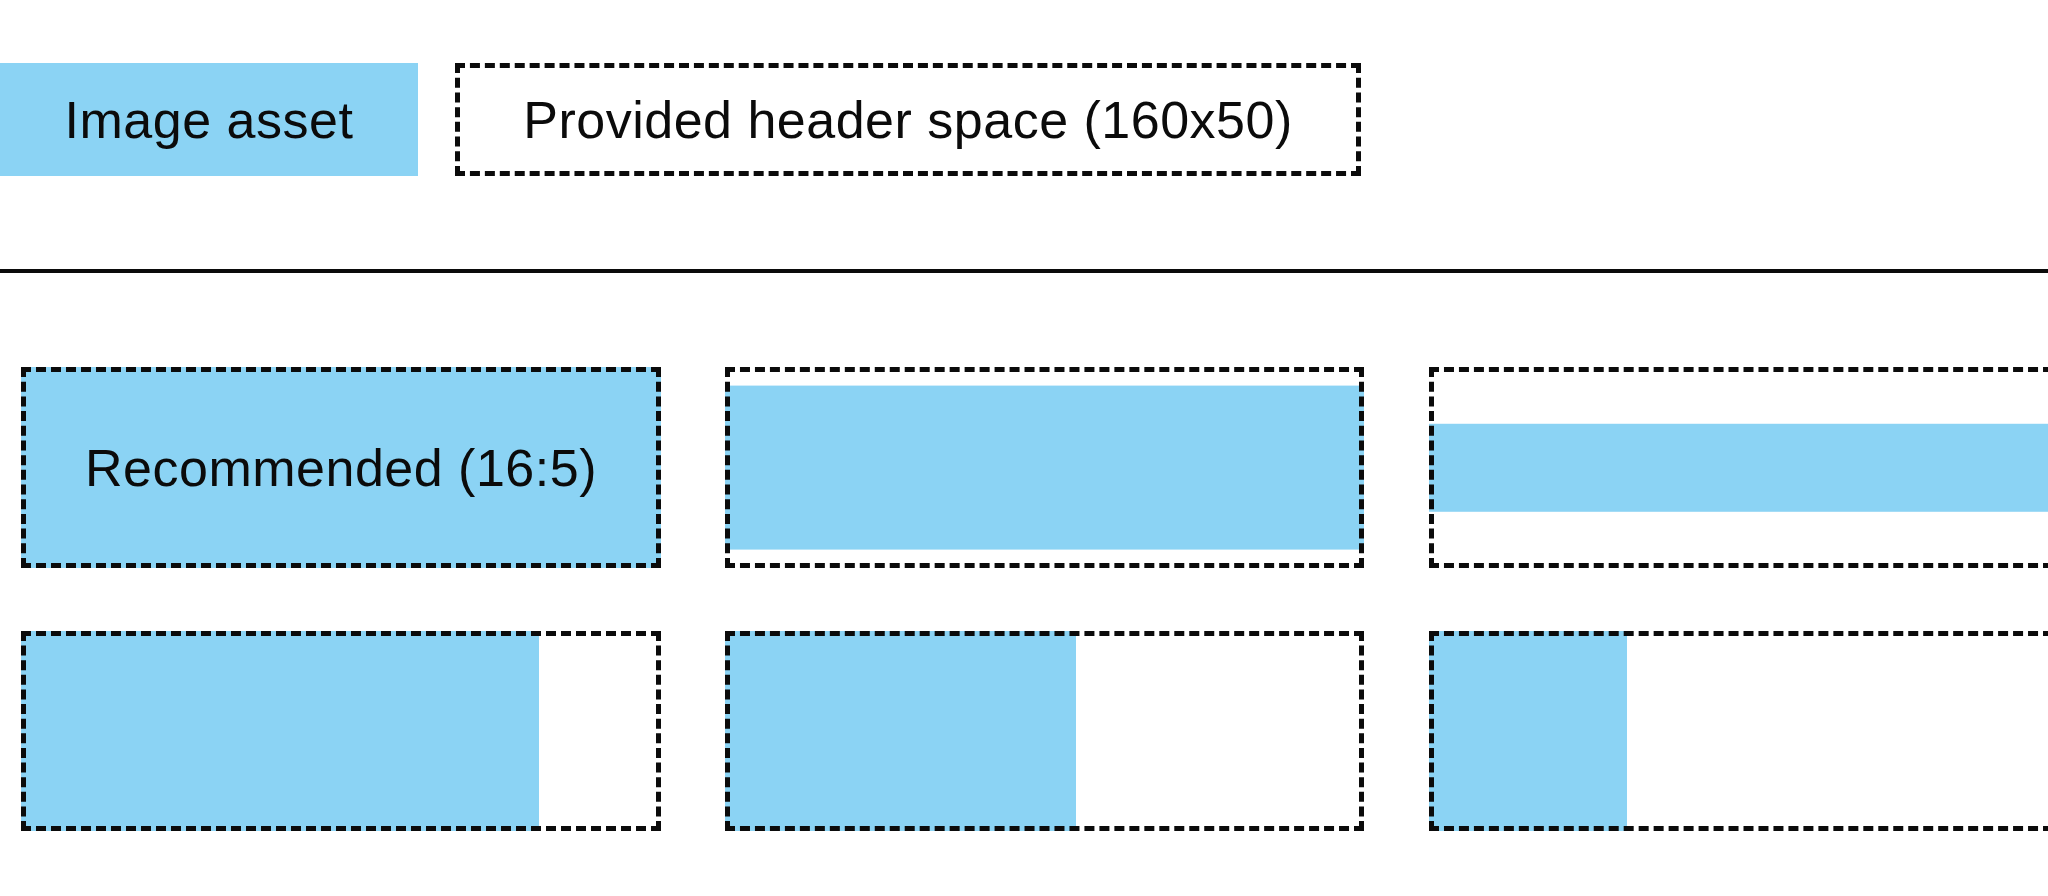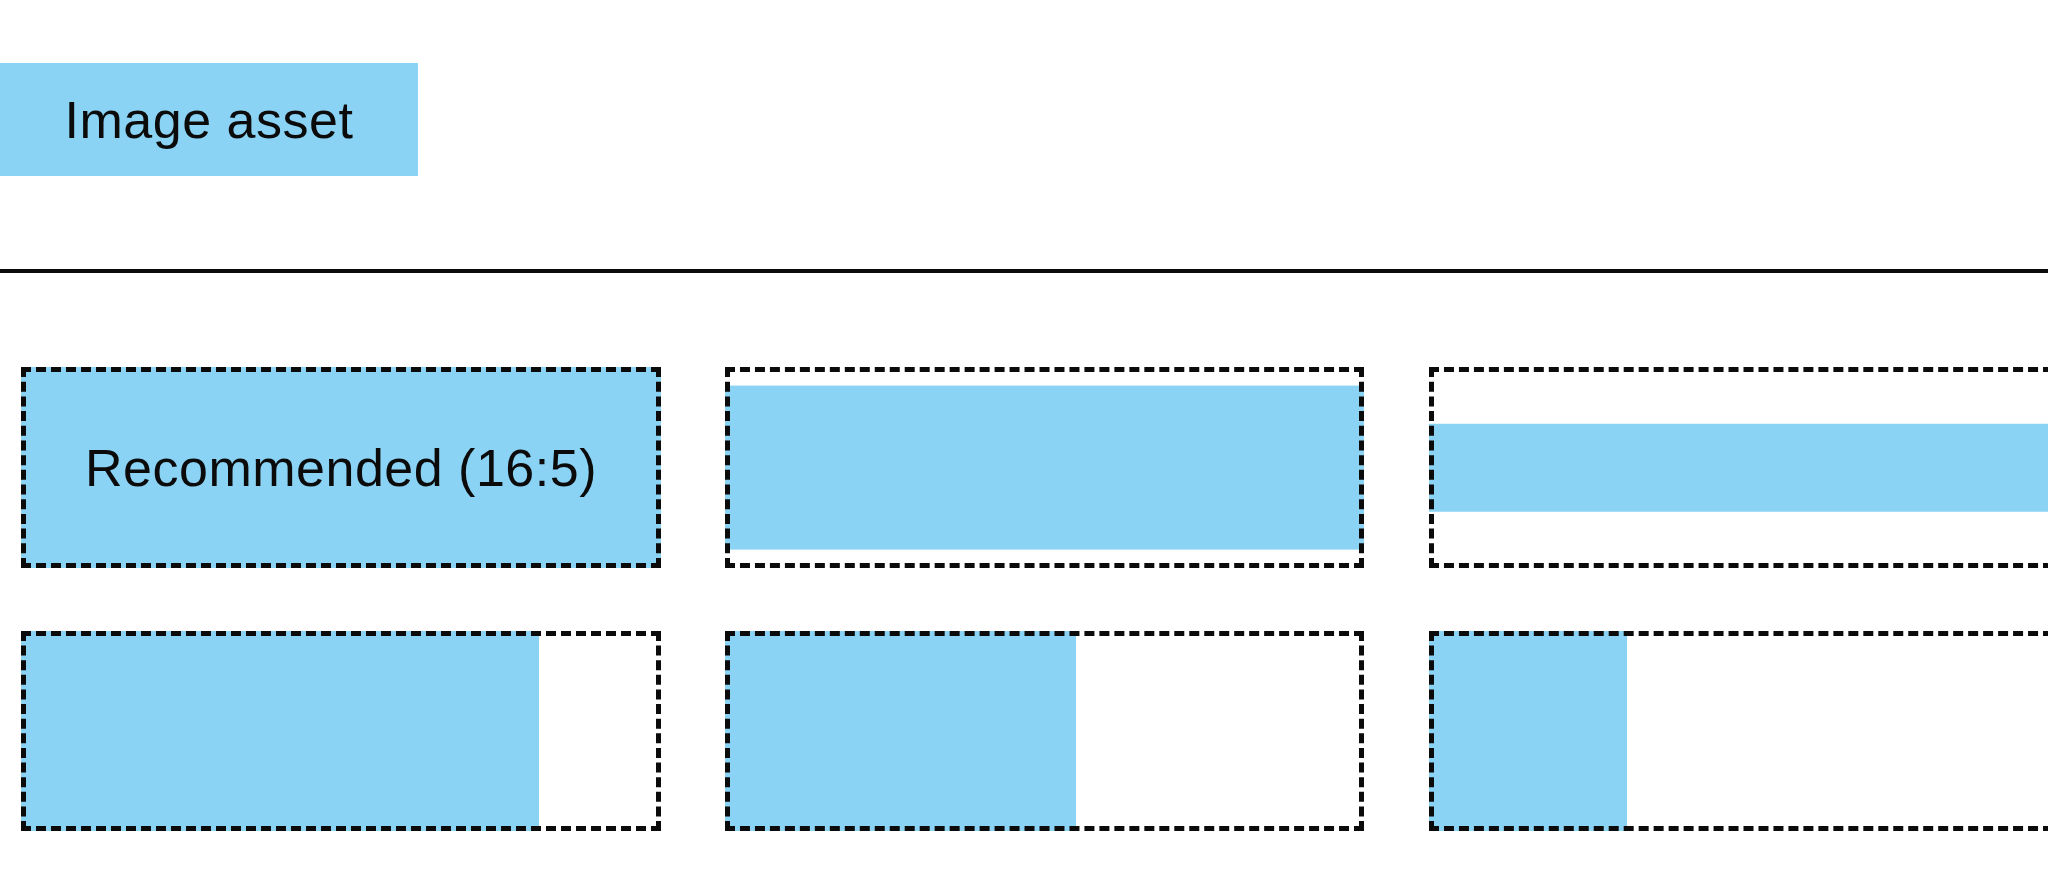--- a/index.html
+++ b/index.html
@@ -65,20 +65,23 @@
 </style>
 </head>
 <body>
 
 <div class="canvas">
 
   <div class="legend-asset">
     <span class="legend-text">Image asset</span>
   </div>
 
+  <div class="legend-header-space">
+    <span class="legend-text">Provided header space (160x50)</span>
+  </div>
 
   <div class="divider"></div>
 
   <div class="cell r1c1">
     <div class="fill" style="width: 100%; height: 100%; left: 0px; top: 0px;"></div>
     <div class="dash"></div>
     <div class="cell-label">Recommended (16:5)</div>
   </div>
 
   <div class="cell r1c2">

